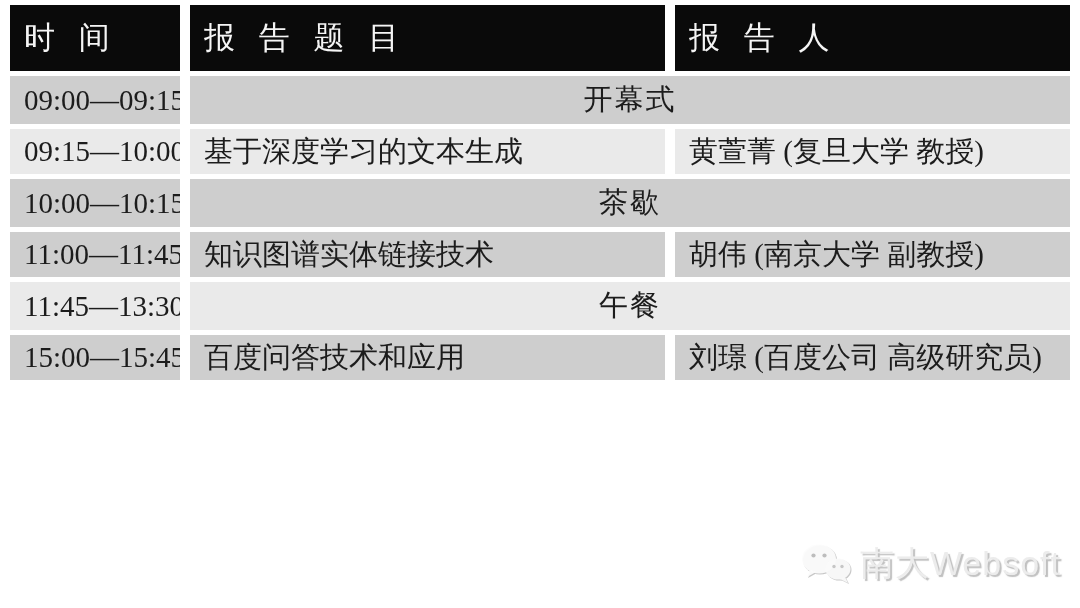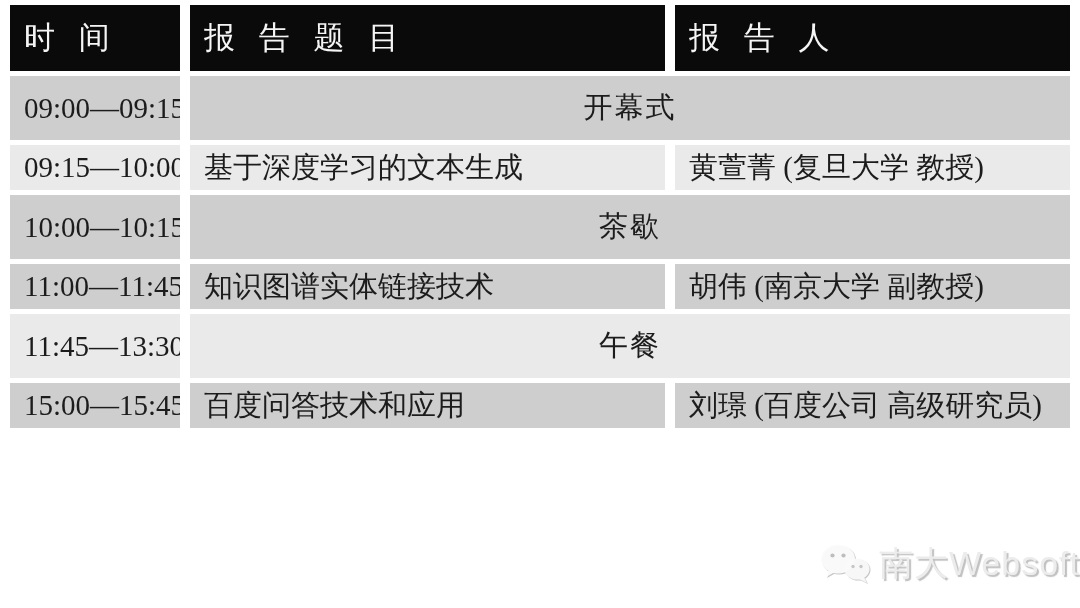--- a/index.html
+++ b/index.html
@@ -45,28 +45,28 @@
     height:45px;
     font-size:29px;
     padding:0 0 0 14px;
     white-space:nowrap;
     overflow:hidden;
   }
   tr.gray td{background:var(--row-gray);}
   tr.light td{background:var(--row-light);}
   td.merged{
     text-align:center;
-    padding:12px;
+    padding:4px;
     letter-spacing:2px;
   }
   td.time{font-variant-numeric:lining-nums;}
   .watermark{
     position:absolute;
     top:541px;
-    right:0;
+    right:19px;
     display:flex;
     align-items:center;
     gap:8px;
     pointer-events:none;
   }
   .watermark .wm-text{
     font-family:"Liberation Sans","DejaVu Sans",sans-serif;
     font-size:34px;
     color:var(--watermark-text);
     text-shadow:2px 2px 1px rgba(140,140,140,0.55), -1px -1px 0 rgba(255,255,255,0.9);

